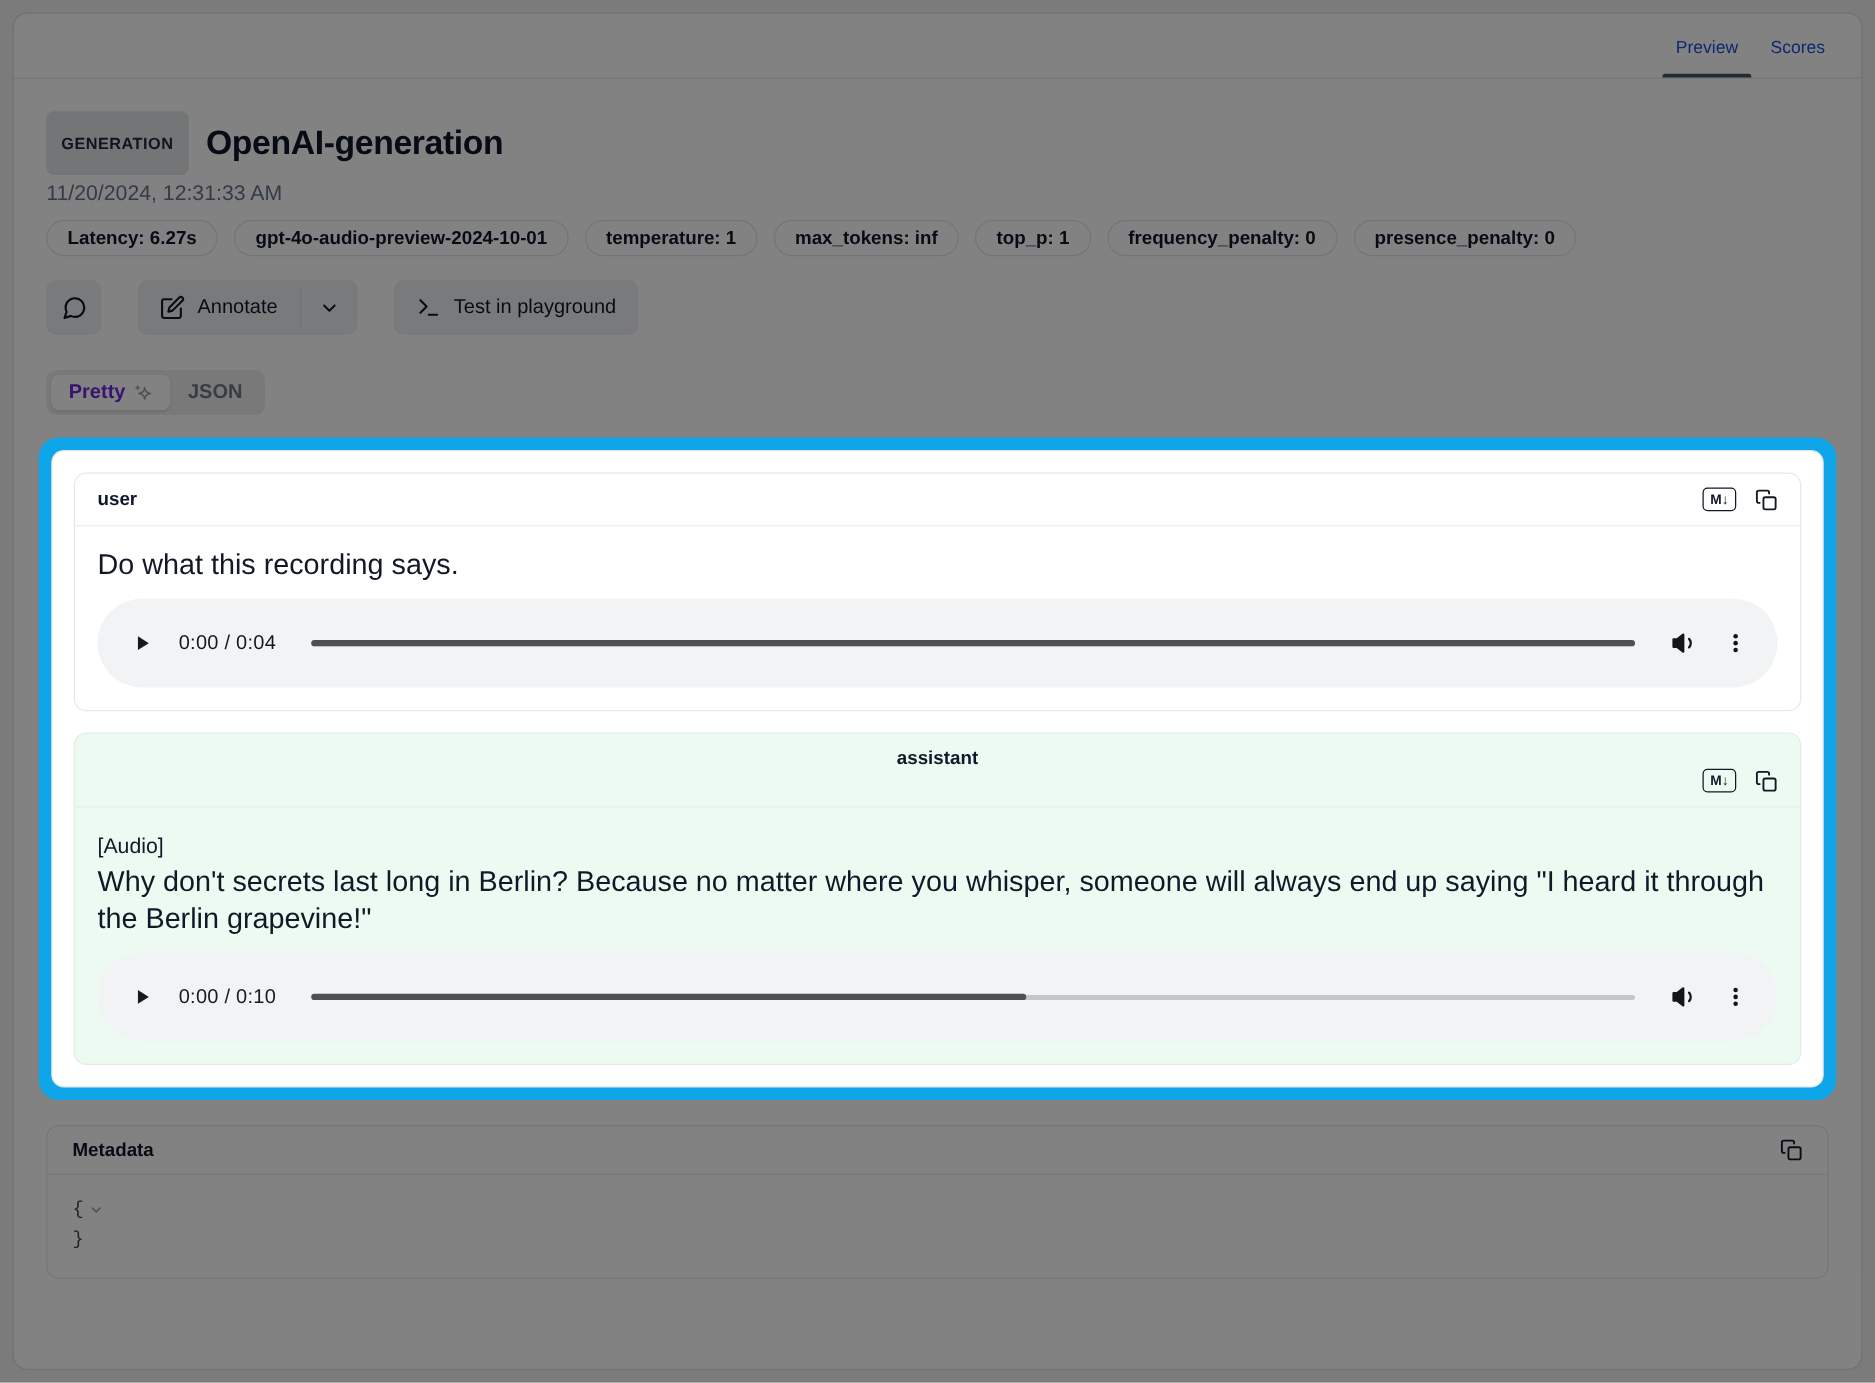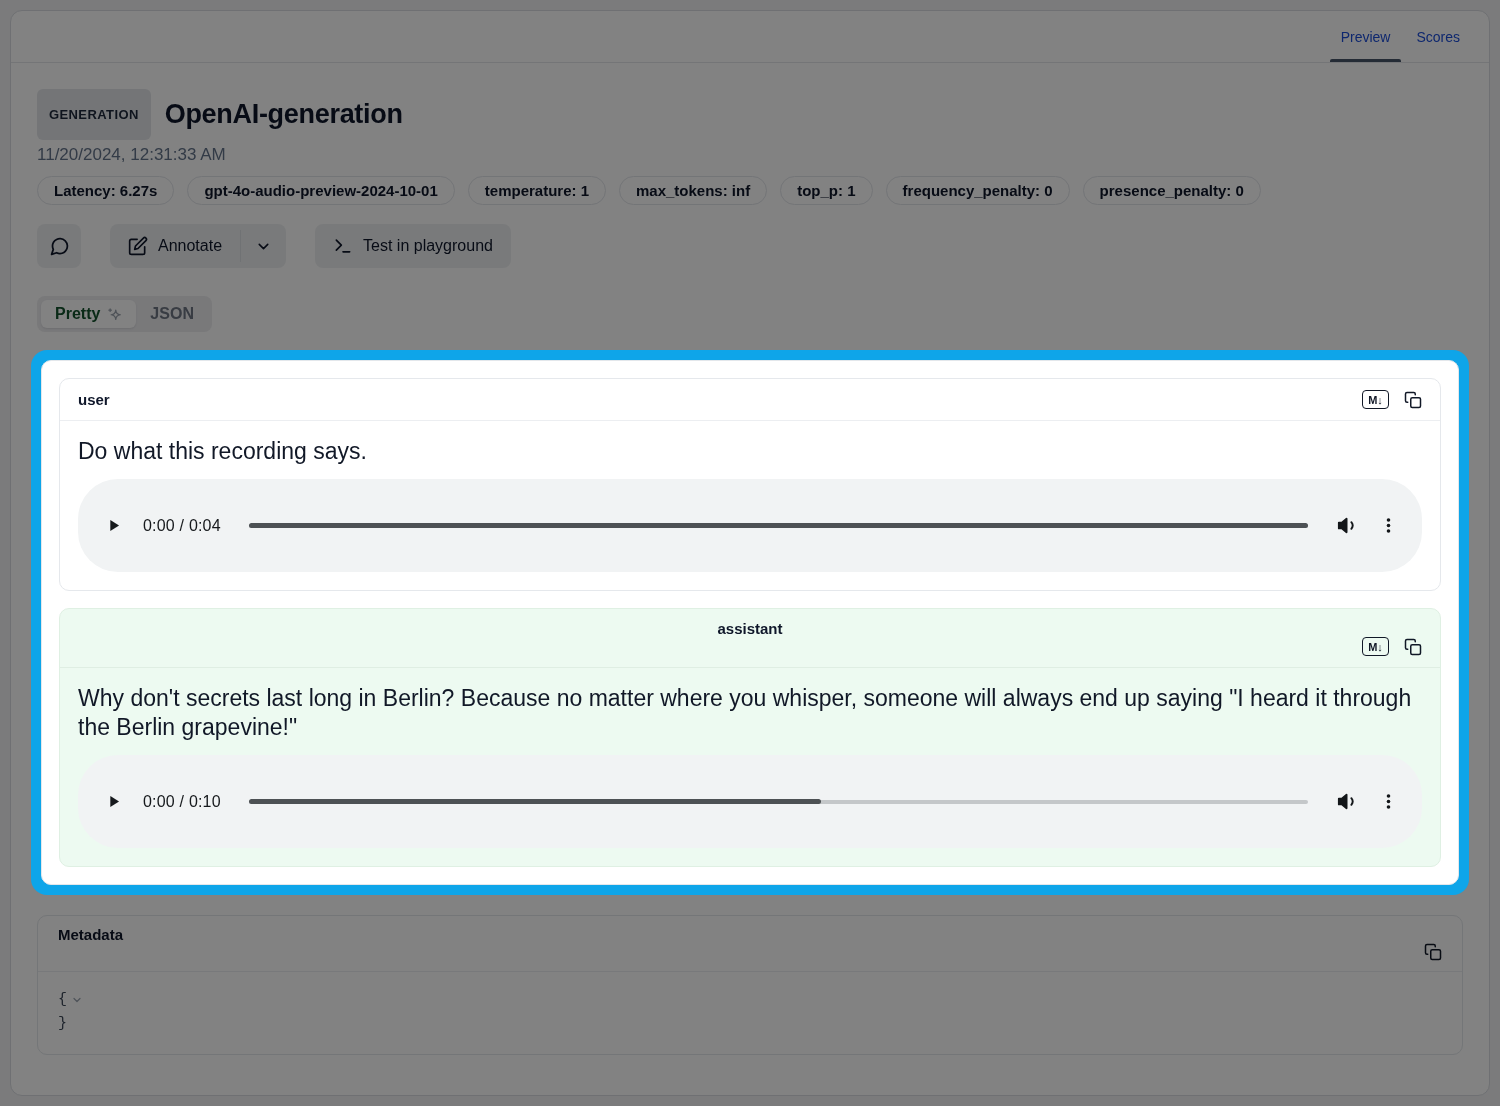--- a/index.html
+++ b/index.html
@@ -61,21 +61,21 @@
 
   
   .view-toggle {
     margin-top:28px; display:inline-flex; align-items:center;
     background:#ededf0; border-radius:8px; padding:4px;
   }
   .seg {
     display:flex; align-items:center; gap:7px; padding:5px 14px; border-radius:6px;
     font-size:16px; font-weight:600; color:#6f7683; cursor:pointer;
   }
-  .seg.active { background:#ffffff; color:#14532d; box-shadow:0 1px 2px rgba(15,23,42,.10); }
+  .seg.active { background:#ffffff; color:#6d28d9; box-shadow:0 1px 2px rgba(15,23,42,.10); }
 
   
   .overlay { position:absolute; inset:0; background:rgba(0,0,0,.49); z-index:50; border-radius:0; }
   .spotlight {
     position:relative; z-index:60; margin:18px -6px 0 -6px;
     background:#0ea5e9; border-radius:16px; padding:10px;
   }
   .io-box {
     border:1px solid #e3e7eb; border-radius:10px; padding:17px;
     display:flex; flex-direction:column; gap:17px; background:#fff;
@@ -96,35 +96,34 @@
     font-size:11px; font-weight:700; letter-spacing:0; cursor:pointer;
   }
   .copy-btn { display:flex; cursor:pointer; background:none; border:none; color:#111827; padding:0; }
 
   .msg-body { padding:16px 18px 18px; }
   .msg-text { font-size:23px; line-height:29px; color:#111827; }
   .audio-tag { font-size:17px; line-height:29px; color:#111827; }
 
   
   .audio-player {
-    margin-top:13px; height:93px; border-radius:40px; background:#f1f3f4;
+    margin-top:13px; height:71px; border-radius:40px; background:#f1f3f4;
     display:flex; align-items:center; padding:0 24px 0 26px; gap:20px;
   }
   .play-btn { display:flex; background:none; border:none; cursor:pointer; padding:0; color:#16191c; }
   .audio-time { font-size:16px; color:#16191c; white-space:nowrap; letter-spacing:.2px; }
   .audio-track { flex:1; height:4px; border-radius:3px; background:#c4c7c9; position:relative; margin:0 8px; }
   .audio-fill { position:absolute; left:0; top:-0.5px; height:5px; border-radius:3px; background:#4d5154; }
   .vol-btn, .kebab-btn { display:flex; background:none; border:none; cursor:pointer; padding:0; color:#131619; }
 
   
   .metadata-card { margin-top:20px; border:1px solid #e3e7eb; border-radius:10px; background:#fff; }
   .metadata-header {
-    display:flex; align-items:flex-start; padding:10px 20px;
+    display:flex; align-items:flex-end; padding:10px 20px;
     border-bottom:1px solid #eceef1;
-    flex-direction:column;
   }
   .metadata-title { font-size:15px; font-weight:600; color:#0f172a; }
   .metadata-body { padding:16px 20px 18px; font-family:"Liberation Mono", monospace; font-size:15px; line-height:24px; color:#3c4757; }
   .brace-row { display:flex; align-items:center; gap:4px; }
   .brace-chevron { color:#9aa3af; display:flex; }
 </style>
 </head>
 <body>
 
 <div class="stage">
@@ -271,20 +270,21 @@
                 <span class="md-icon">M↓</span>
                 <button class="copy-btn">
                   <svg width="18" height="18" viewBox="0 0 24 24" fill="none" stroke="currentColor" stroke-width="2" stroke-linecap="round" stroke-linejoin="round">
                       <rect x="9" y="9" width="13" height="13" rx="2"></rect>
                       <path d="M5 15H4a2 2 0 0 1-2-2V4a2 2 0 0 1 2-2h9a2 2 0 0 1 2 2v1"></path>
                     </svg>
                 </button>
               </span>
             </div>
             <div class="msg-body">
+              <div class="audio-tag">[Audio]</div>
               <div class="msg-text">Why don't secrets last long in Berlin? Because no matter where you whisper, someone will always end up saying "I heard it through the Berlin grapevine!"</div>
               <div class="audio-player">
                 <button class="play-btn">
                   <svg width="19" height="19" viewBox="0 0 24 24" fill="currentColor">
                       <path d="M8 5v14l11-7z"></path>
                     </svg>
                 </button>
                 <span class="audio-time">0:00 / 0:10</span>
                 <div class="audio-track">
                   <div class="audio-fill" style="width: 54%;"></div>

